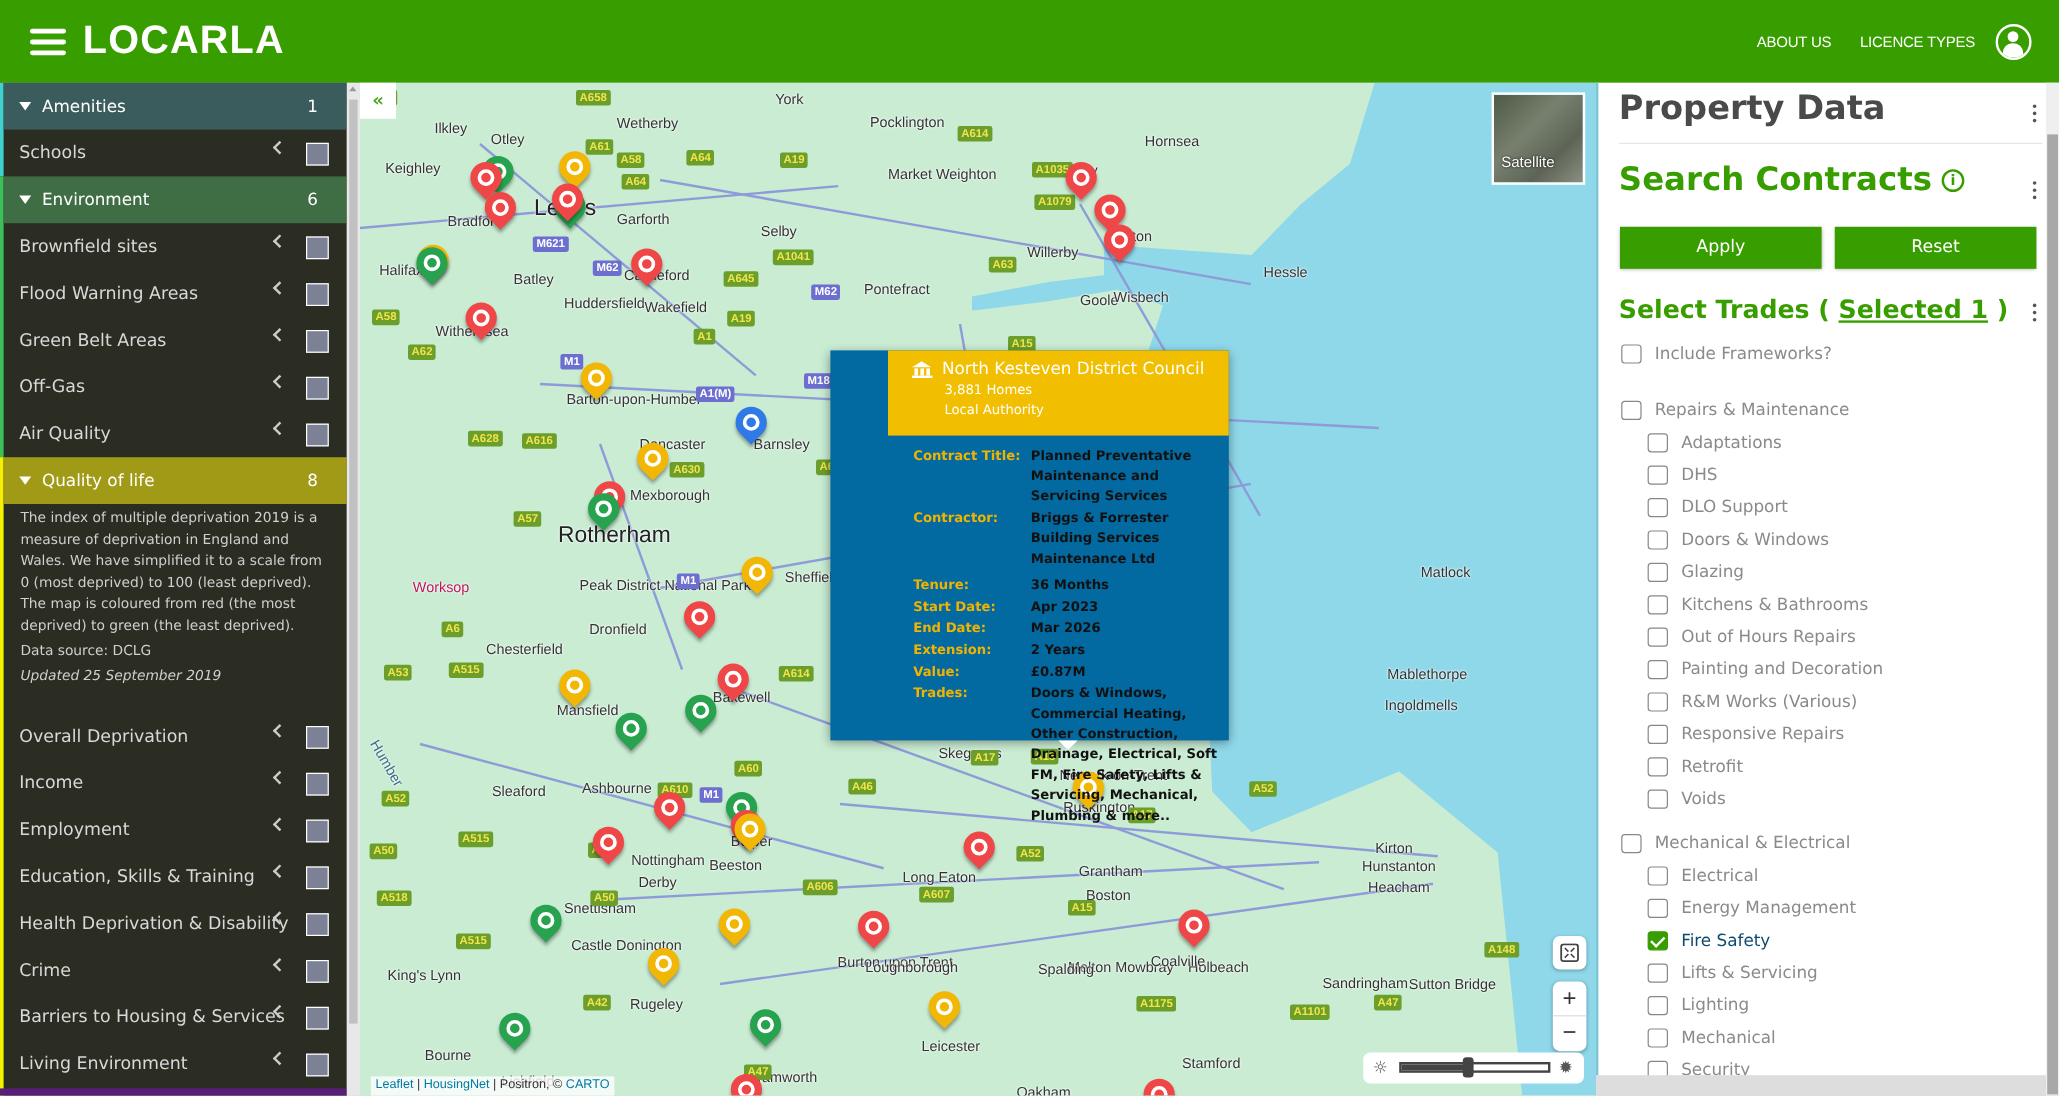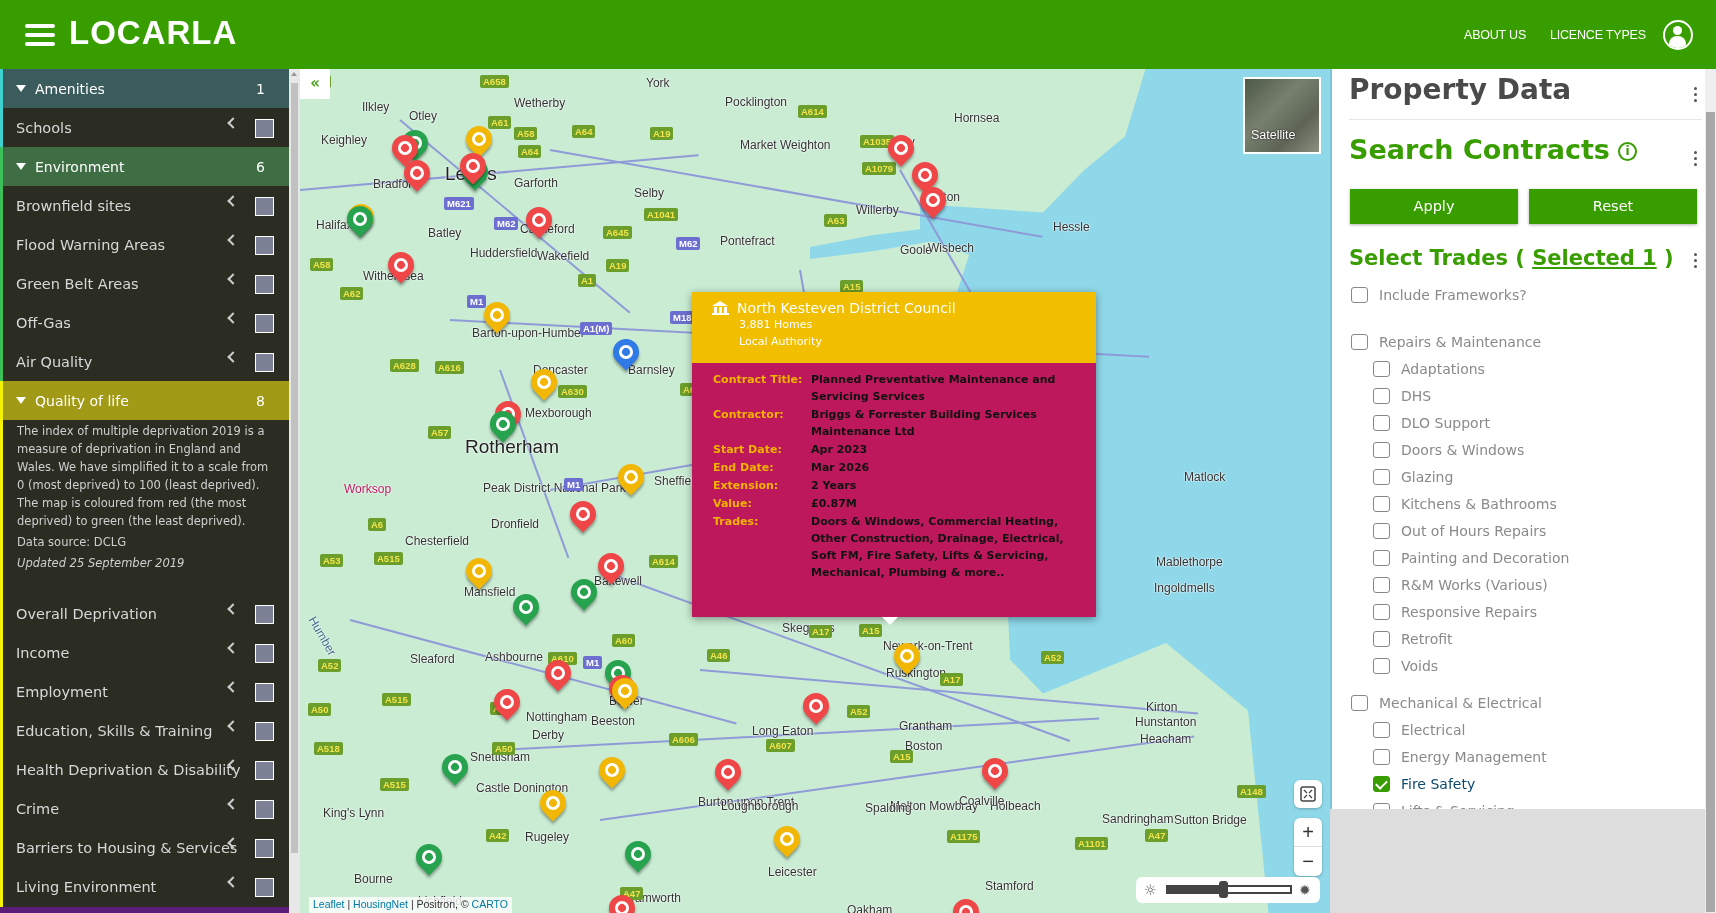--- a/index.html
+++ b/index.html
@@ -51,36 +51,36 @@
   .ctrl { position:absolute; background:#fff; border-radius: 6px; box-shadow: 0 1px 3px rgba(0,0,0,0.25); cursor:pointer; color:#333; text-align:center; font-family:"Liberation Sans",sans-serif; }
   .attrib { position:absolute; left: 309px; top: 897px; height: 16px; background: rgba(255,255,255,0.8); font-family:"Liberation Sans",sans-serif; font-size: 10.5px; color:#333; padding: 1px 4px; white-space:nowrap; }
   .attrib a { color:#0078a8; text-decoration:none; cursor:pointer; }
   .slider { position:absolute; left: 1136px; top: 877px; width: 184px; height: 26px; background:#fff; border-radius: 6px; }
   .slider .track { position:absolute; left: 30px; top: 8px; width: 126px; height: 9px; border: 2px solid #444; }
   .slider .fill { position:absolute; left: 0; top: 0; height: 100%; background: #444; }
   .slider .knob { position:absolute; top: -6px; width: 9px; height: 17px; background: #444; border-radius: 3px; }
   .sun { position:absolute; top: 6px; width: 14px; height: 14px; font-size: 14px; line-height: 14px; color:#555; }
 
   
-  .popup { position:absolute; left: 692px; top: 292px; width: 404px; height: 325px; background:#be185d; box-shadow: 0 2px 8px rgba(0,0,0,0.4); font-family: "DejaVu Sans", sans-serif; }
+  .popup { position:absolute; left: 692px; top: 292px; width: 332px; height: 325px; background:#0369a1; box-shadow: 0 2px 8px rgba(0,0,0,0.4); font-family: "DejaVu Sans", sans-serif; padding-left: 48px; }
   .popup-head { background: #f2be00; height: 71px; color:#fff; padding: 8px 0 0 20px; }
   .popup-head .org { font-size: 14px; display:flex; align-items:center; }
   .popup-head .sub { font-size: 11px; margin-left: 27px; line-height: 17px; }
   .bank { display:inline-block; width: 17px; height: 14px; margin-right: 8px; position:relative; }
   .bank::before { content:""; position:absolute; left:0; top:0; width:0;height:0; border-left:8.5px solid transparent; border-right:8.5px solid transparent; border-bottom:5px solid #fff; }
   .bank i { position:absolute; top: 6px; width: 2.5px; height: 6px; background:#fff; }
   .bank::after { content:""; position:absolute; left:0; bottom:0; width: 17px; height: 2px; background:#fff; }
   .popup-body { padding: 8px 0 0 21px; font-size: 11px; }
   .prow { display:flex; line-height: 17px; margin-bottom: 1px; }
   .prow .k { width: 98px; color: #f0b400; font-weight: bold; flex-shrink:0; }
   .prow .v { width: 270px; color: #111; font-weight: bold; }
   .popup-tip { position:absolute; left: 190px; bottom: -8px; width: 0; height: 0; border-left: 8px solid transparent; border-right: 8px solid transparent; border-top: 8px solid #fff; }
 
   
-  .rpanel { position:absolute; left: 1330px; top: 69px; width: 386px; height: 740px; background:#fff; border-left: 2px solid #7cc6d6; font-family: "DejaVu Sans", sans-serif; overflow:hidden; }
+  .rpanel { position:absolute; left: 1330px; top: 69px; width: 386px; height: 827px; background:#fff; border-left: 2px solid #7cc6d6; font-family: "DejaVu Sans", sans-serif; overflow:hidden; }
   .rp-title { position:absolute; left: 17px; top: 4px; font-size: 28px; font-weight: bold; color: #4a4a4a; }
   .dots { position:absolute; left: 362px; width: 4px; cursor:pointer; }
   .dots i { display:block; width: 3px; height: 3px; background:#555; border-radius:50%; margin-bottom: 3px; }
   .rp-divider { position:absolute; left: 17px; top: 50px; width: 353px; height: 1px; background: #e6e6e6; }
   .rp-h2 { position:absolute; left: 17px; top: 65px; font-size: 27px; font-weight: bold; color: #389e00; }
   .info-icon { display:inline-block; width: 19px; height: 19px; border: 2px solid #389e00; border-radius: 50%; text-align:center; font-size: 12px; line-height: 15px; font-weight: bold; margin-left: 8px; vertical-align: middle; cursor:pointer; }
   .btn { position:absolute; top: 120px; width: 168px; height: 35px; background: #389e00; color:#fff; font-size: 14.5px; text-align:center; line-height: 35px; cursor:pointer; box-shadow: 0 1px 3px rgba(0,0,0,0.3); }
   .rp-h3 { position:absolute; left: 17px; top: 177px; font-size: 21px; font-weight: bold; color:#389e00; }
   .rp-h3 u { cursor:pointer; }
   .cb-row { position:absolute; display:flex; align-items:center; font-size: 14px; color: #8a8a8a; cursor:pointer; }
@@ -456,20 +456,24 @@
   </div>
   <div class="popup-body" id="popup-body">
       <div class="prow">
         <span class="k">Contract Title:</span>
         <span class="v">Planned Preventative Maintenance and Servicing Services</span>
       </div>
       <div class="prow">
         <span class="k">Contractor:</span>
         <span class="v">Briggs &amp; Forrester Building Services Maintenance Ltd</span>
       </div>
+      <div class="prow" style="margin-top: 5px;">
+        <span class="k">Tenure:</span>
+        <span class="v">36 Months</span>
+      </div>
       <div class="prow">
         <span class="k">Start Date:</span>
         <span class="v">Apr 2023</span>
       </div>
       <div class="prow">
         <span class="k">End Date:</span>
         <span class="v">Mar 2026</span>
       </div>
       <div class="prow">
         <span class="k">Extension:</span>

